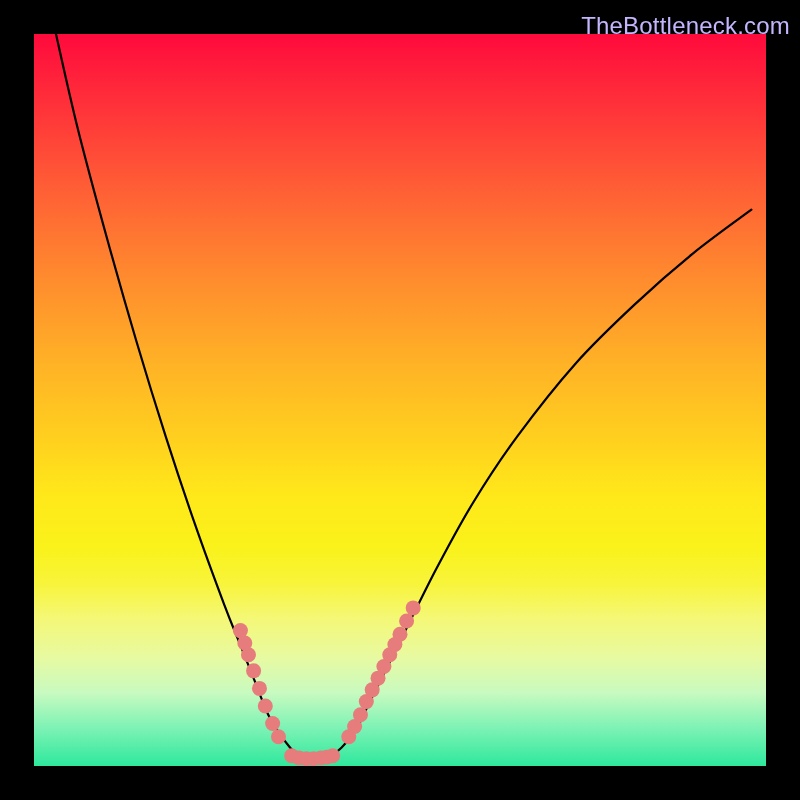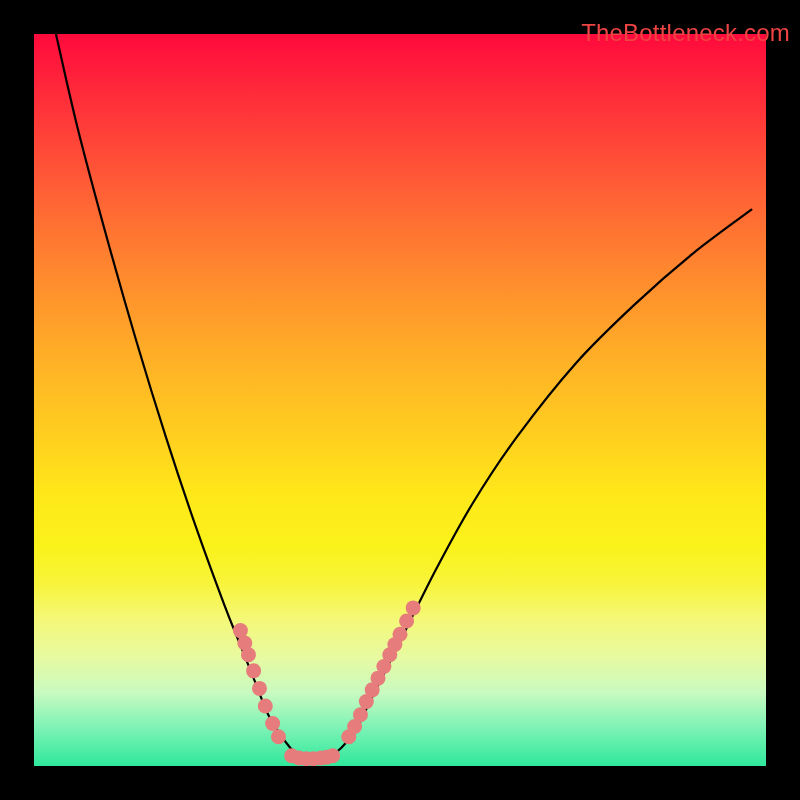--- a/index.html
+++ b/index.html
@@ -38,23 +38,23 @@
       #f8f43a 75%,
       #f4f878 80%,
       #e8faa0 85%,
       #c8fac0 90%,
       #7af2b4 95%,
       #2ee89c 100%
     );
   }
   .watermark {
     position: absolute;
-    top: 19px;
+    top: 12px;
     right: 10px;
-    color: #ef4444;
+    color: #c4b5fd;
     font-size: 24px;
     font-weight: 500;
     letter-spacing: 0.2px;
     user-select: none;
   }
   svg.curve {
     position: absolute;
     left: 0;
     top: 0;
   }

